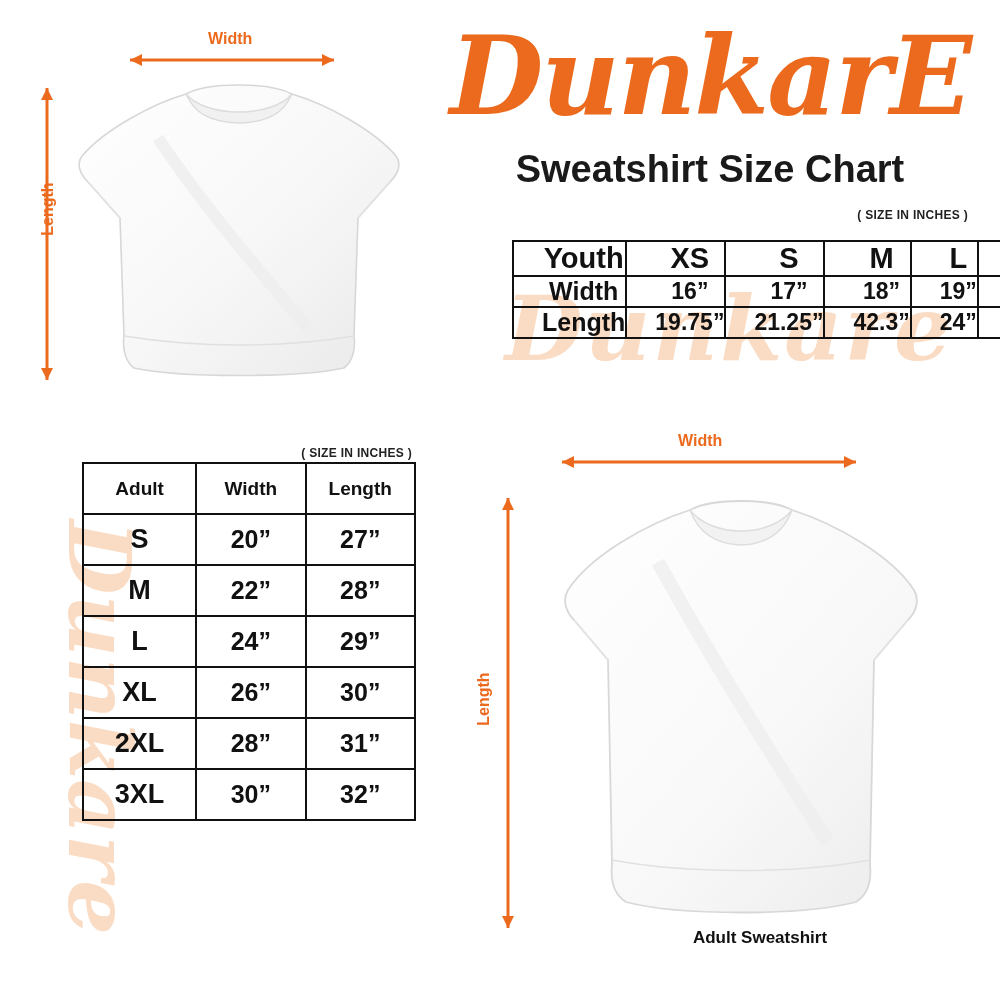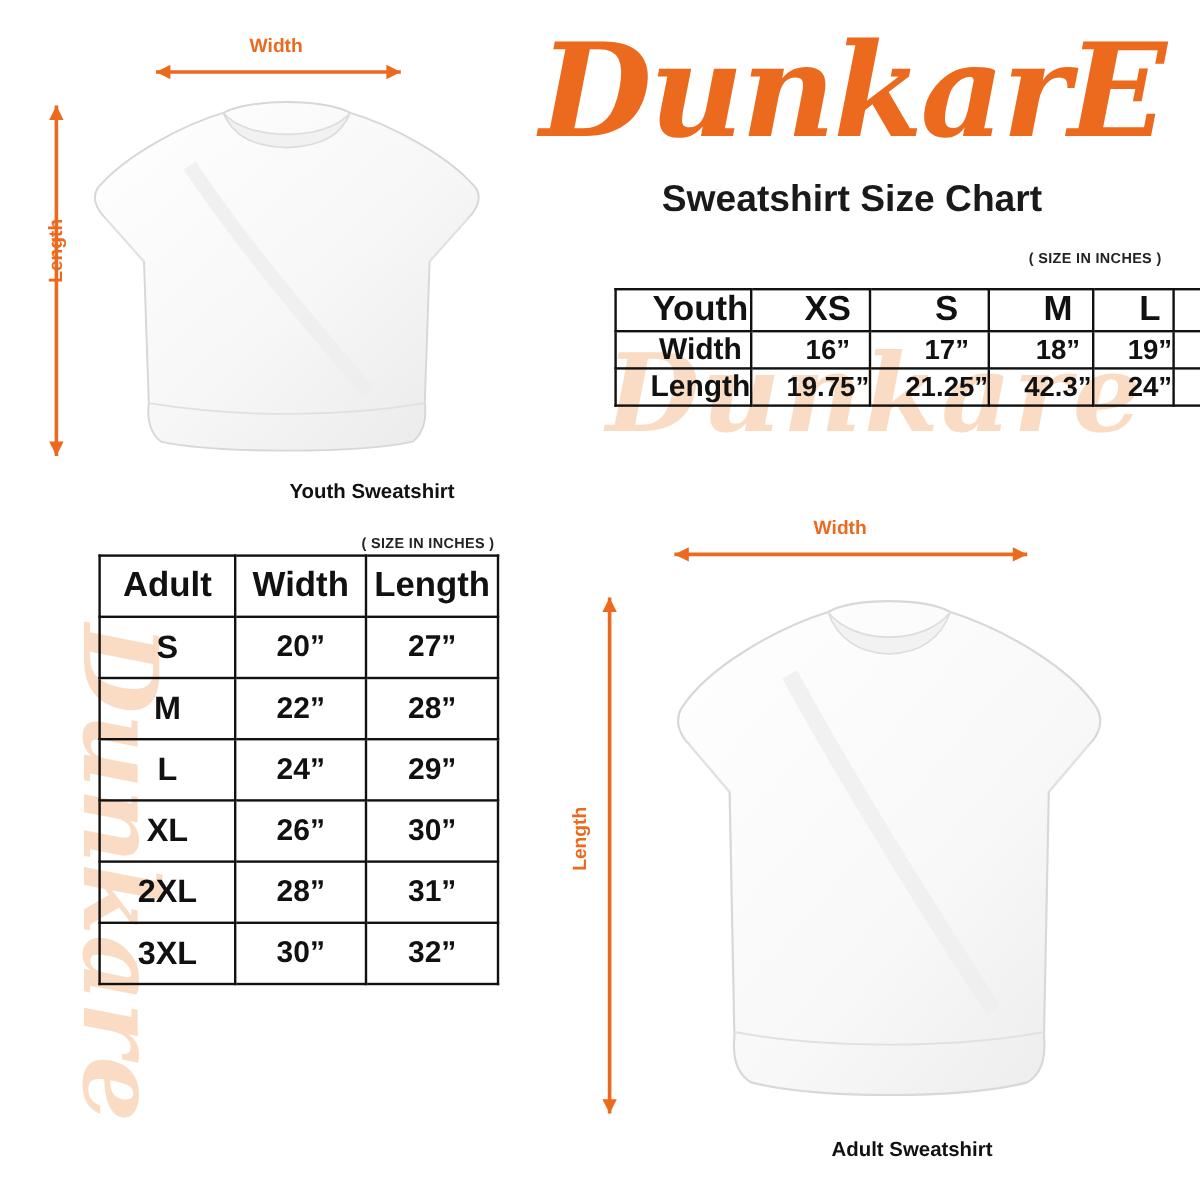--- a/index.html
+++ b/index.html
@@ -35,21 +35,21 @@
     font-weight: bold;
     font-size: 108px;
     color: #ec6a1e;
     letter-spacing: -2px;
     line-height: 1;
     text-align: center;
   }
   .chart-title {
     position: absolute; left: 430px; top: 148px; width: 560px;
     text-align: center;
-    font-size: 31px; font-weight: bold; color: #1a1a1a;
+    font-size: 38px; font-weight: bold; color: #1a1a1a;
     font-family: "Liberation Sans", sans-serif;
   }
   .size-in-inches {
     font-size: 12px; font-weight: bold; color: #222;
     letter-spacing: .3px;
   }
   .sii-top { position: absolute; left: 430px; top: 208px; width: 560px; text-align: right; padding-right: 22px; }
   .sii-left { position: absolute; left: 78px; top: 446px; width: 340px; text-align: right; padding-right: 6px; }
 
   
@@ -65,35 +65,35 @@
 
   
   .youth-table { position: absolute; left: 512px; top: 240px; width: 466px; }
   .youth-table td { height: 26px; font-size: 23px; padding-left: 28px; }
   .youth-table td.rowhead { font-size: 25px; width: 108px; }
   .youth-table td.hd { font-size: 29px; }
 
   
   .adult-table { position: absolute; left: 82px; top: 462px; width: 334px; }
   .adult-table td { height: 51px; font-size: 25px; }
-  .adult-table td.hd { font-size: 29px; }
+  .adult-table td.hd { font-size: 19px; }
   .adult-table td.sz { font-size: 27px; }
   .adult-table td.c1 { width: 114px; }
   .adult-table td.c2 { width: 110px; }
   .adult-table td.c3 { width: 110px; }
 
   
   .caption {
     position: absolute;
     font-size: 17px; font-weight: bold; color: #111;
     font-family: "Liberation Sans", sans-serif;
     text-align: center;
   }
   .cap-youth { left: 140px; top: 400px; width: 340px; }
-  .cap-adult { left: 590px; top: 948px; width: 340px; }
+  .cap-adult { left: 590px; top: 928px; width: 340px; }
 
   
   .arrow-label {
     position: absolute;
     color: #ec6a1e;
     font-size: 16px;
     font-weight: bold;
     font-family: "Liberation Sans", sans-serif;
   }
   .vert-label {
@@ -165,21 +165,20 @@
                L300 140 L296 258 C298 272 294 284 286 290 C240 300 122 300 76 290
                C68 284 64 272 66 258 L62 140 L30 104 C22 96 18 86 24 78
                C46 52 94 26 128 16 Z" fill="url(#gy)" stroke="#d7d7d7" stroke-width="1.6"></path>
       <path d="M128 16 C148 40 214 40 234 16 C226 34 212 44 181 45 C150 44 136 34 128 16 Z" fill="#f1f1f1" stroke="#dcdcdc" stroke-width="1.4"></path>
       <path d="M66 258 C140 270 224 270 296 258" fill="none" stroke="#e0e0e0" stroke-width="1.4"></path>
       <path d="M30 104 L62 140" fill="none" stroke="#e3e3e3" stroke-width="1.2"></path>
       <path d="M332 104 L300 140" fill="none" stroke="#e3e3e3" stroke-width="1.2"></path>
       <path d="M100 60 C140 120 190 180 250 250" fill="none" stroke="#ededed" stroke-width="12" opacity="0.8"></path>
     </svg>
   </div>
-  <div class="caption cap-youth">Youth Sweatshirt</div>
 
   <div class="shirt" style="left:540px; top:492px;">
     <svg width="400" height="440" viewBox="0 0 400 440">
       <defs>
         <linearGradient id="ga" x1="0" y1="0" x2="1" y2="1">
           <stop offset="0%" stop-color="#ffffff"></stop>
           <stop offset="60%" stop-color="#f8f8f8"></stop>
           <stop offset="100%" stop-color="#ebebeb"></stop>
         </linearGradient>
       </defs>

